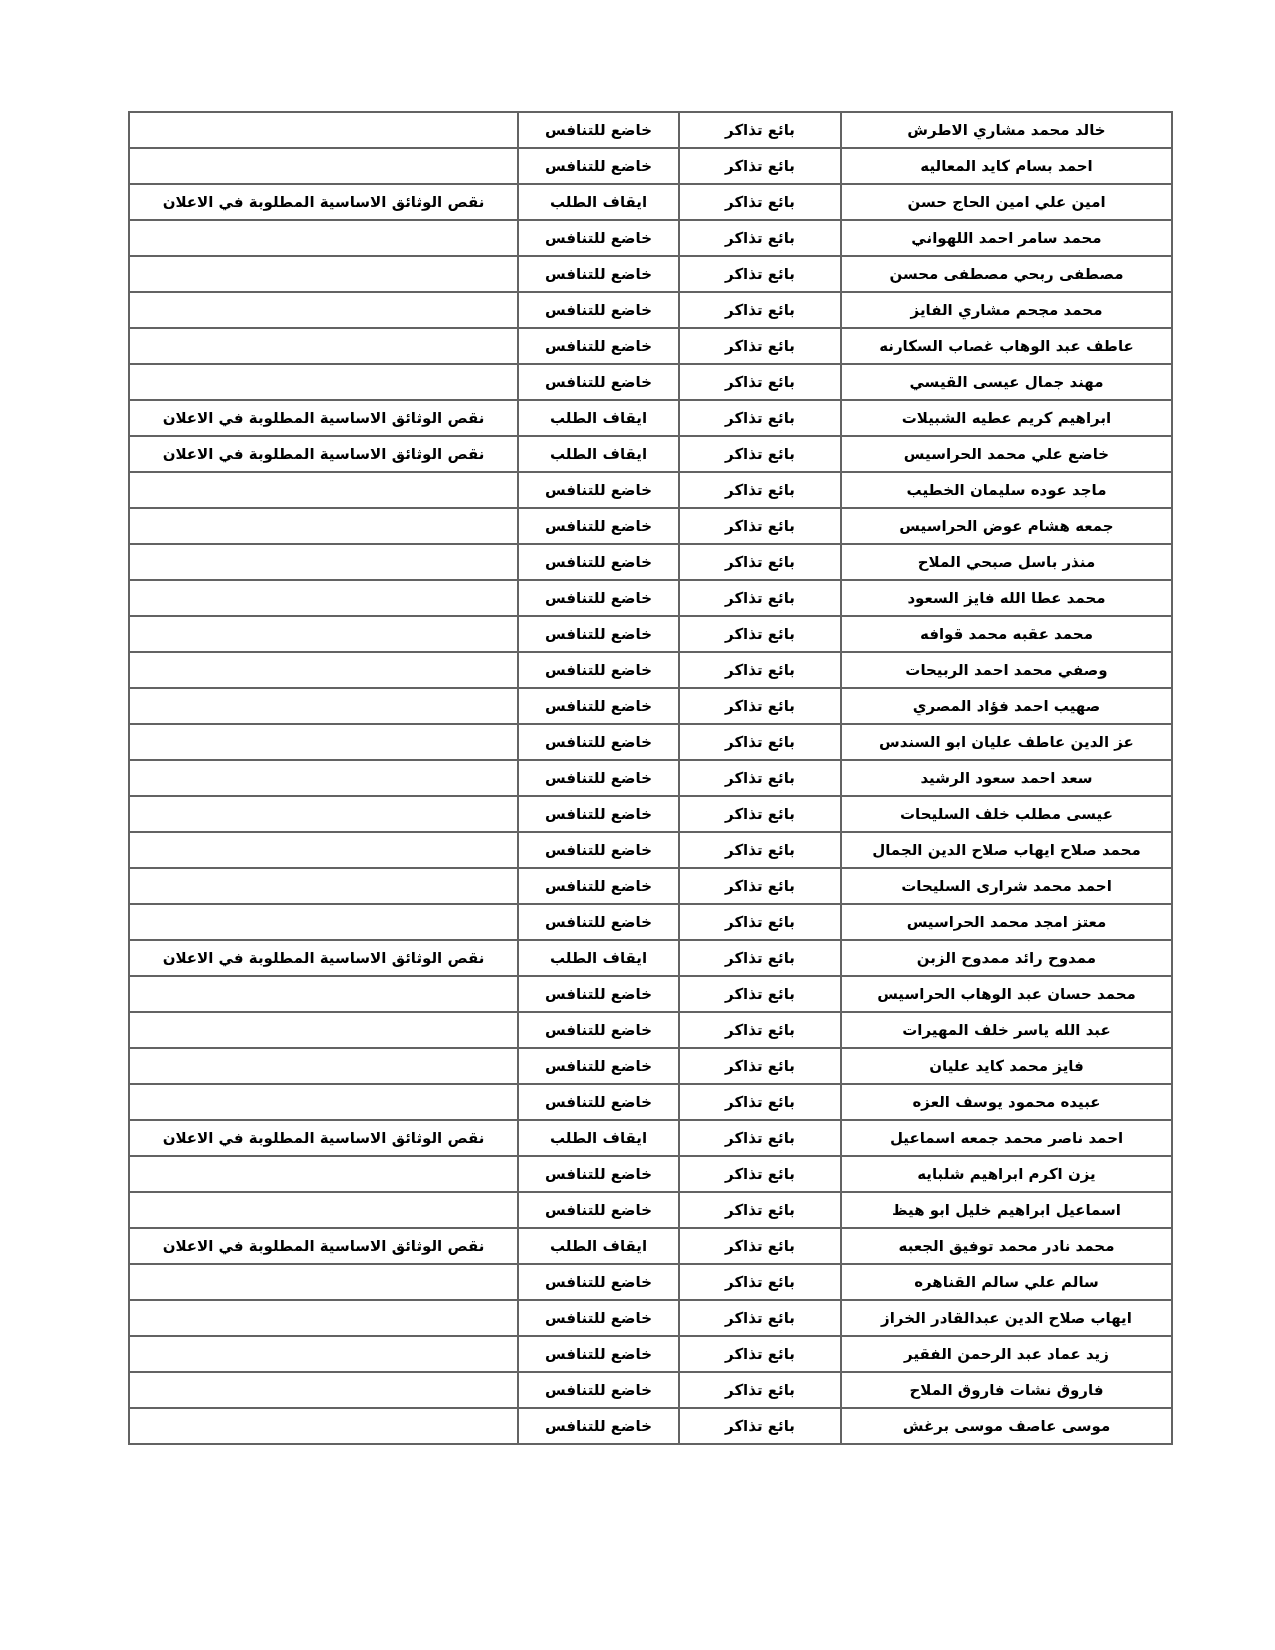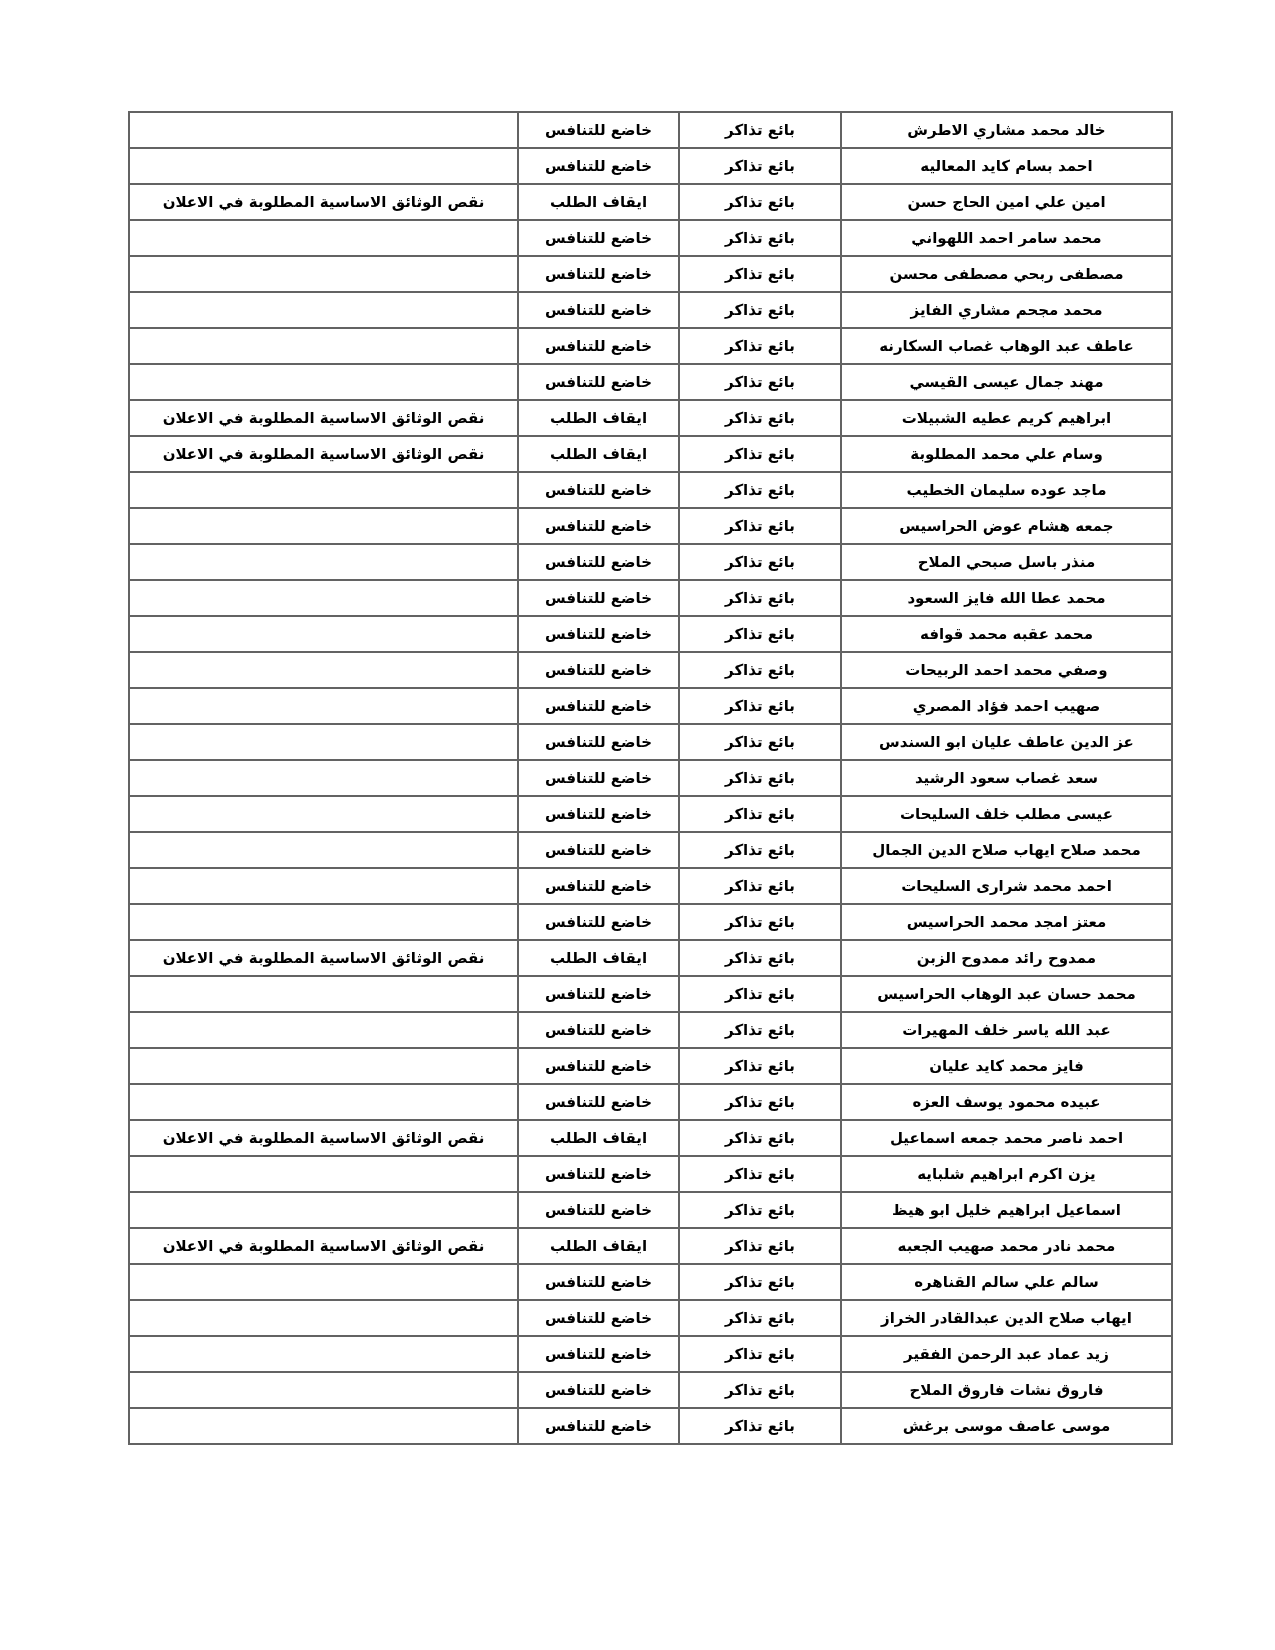--- a/index.html
+++ b/index.html
@@ -103,21 +103,21 @@
           <td class="status-cell">خاضع للتنافس</td>
           <td class="note-cell"></td>
         </tr>
         <tr>
           <td class="name-cell">ابراهيم كريم عطيه الشبيلات</td>
           <td class="job-cell">بائع تذاكر</td>
           <td class="status-cell">ايقاف الطلب</td>
           <td class="note-cell">نقص الوثائق الاساسية المطلوبة في الاعلان</td>
         </tr>
         <tr>
-          <td class="name-cell">وسام علي محمد المطلوبة</td>
+          <td class="name-cell">خاضع علي محمد الحراسيس</td>
           <td class="job-cell">بائع تذاكر</td>
           <td class="status-cell">ايقاف الطلب</td>
           <td class="note-cell">نقص الوثائق الاساسية المطلوبة في الاعلان</td>
         </tr>
         <tr>
           <td class="name-cell">ماجد عوده سليمان الخطيب</td>
           <td class="job-cell">بائع تذاكر</td>
           <td class="status-cell">خاضع للتنافس</td>
           <td class="note-cell"></td>
         </tr>
@@ -157,21 +157,21 @@
           <td class="status-cell">خاضع للتنافس</td>
           <td class="note-cell"></td>
         </tr>
         <tr>
           <td class="name-cell">عز الدين عاطف عليان ابو السندس</td>
           <td class="job-cell">بائع تذاكر</td>
           <td class="status-cell">خاضع للتنافس</td>
           <td class="note-cell"></td>
         </tr>
         <tr>
-          <td class="name-cell">سعد غصاب سعود الرشيد</td>
+          <td class="name-cell">سعد احمد سعود الرشيد</td>
           <td class="job-cell">بائع تذاكر</td>
           <td class="status-cell">خاضع للتنافس</td>
           <td class="note-cell"></td>
         </tr>
         <tr>
           <td class="name-cell">عيسى مطلب خلف السليحات</td>
           <td class="job-cell">بائع تذاكر</td>
           <td class="status-cell">خاضع للتنافس</td>
           <td class="note-cell"></td>
         </tr>
@@ -235,21 +235,21 @@
           <td class="status-cell">خاضع للتنافس</td>
           <td class="note-cell"></td>
         </tr>
         <tr>
           <td class="name-cell">اسماعيل ابراهيم خليل ابو هيظ</td>
           <td class="job-cell">بائع تذاكر</td>
           <td class="status-cell">خاضع للتنافس</td>
           <td class="note-cell"></td>
         </tr>
         <tr>
-          <td class="name-cell">محمد نادر محمد صهيب الجعبه</td>
+          <td class="name-cell">محمد نادر محمد توفيق الجعبه</td>
           <td class="job-cell">بائع تذاكر</td>
           <td class="status-cell">ايقاف الطلب</td>
           <td class="note-cell">نقص الوثائق الاساسية المطلوبة في الاعلان</td>
         </tr>
         <tr>
           <td class="name-cell">سالم علي سالم القناهره</td>
           <td class="job-cell">بائع تذاكر</td>
           <td class="status-cell">خاضع للتنافس</td>
           <td class="note-cell"></td>
         </tr>

